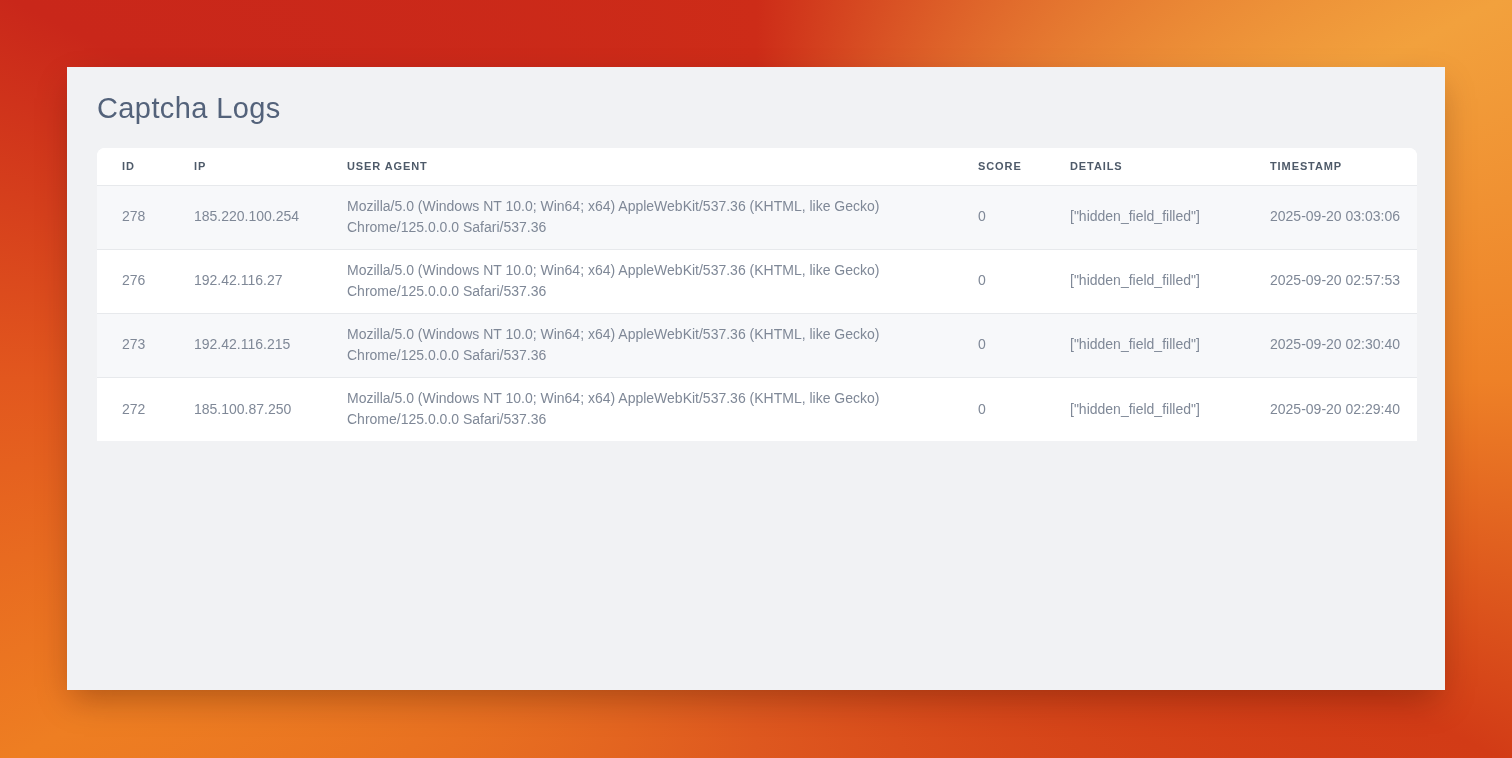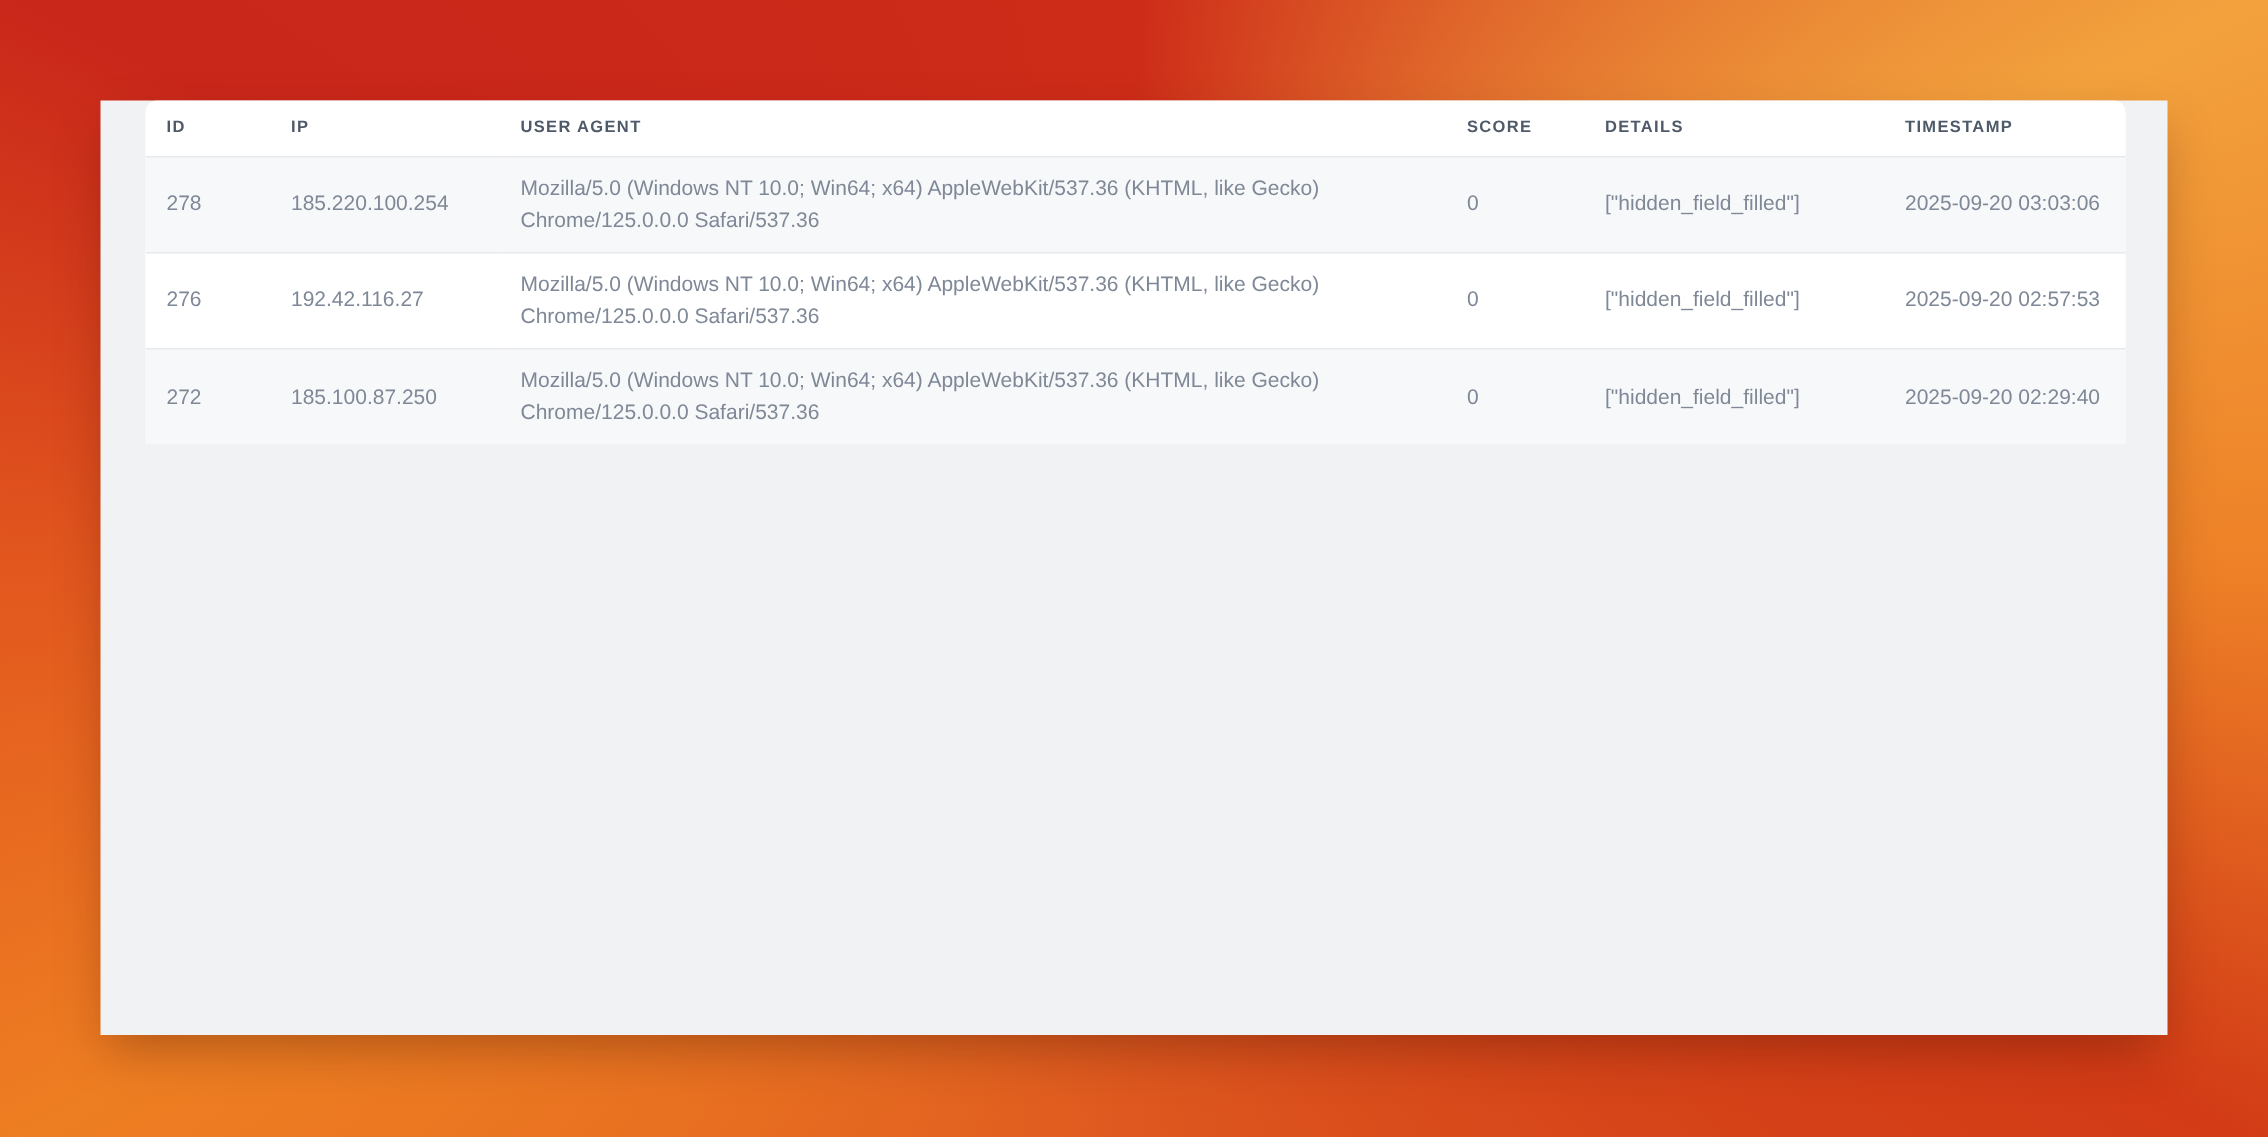--- a/index.html
+++ b/index.html
@@ -61,30 +61,31 @@
   }
   td {
     height: 64px;
     padding: 10px 16px;
     font-size: 14px;
     line-height: 21.5px;
     color: #7f8897;
     vertical-align: middle;
     word-wrap: break-word;
   }
-  th:first-child, td:first-child { padding-left: 14px; }
+  th:first-child, td:first-child { padding-left: 25px; }
   tbody tr + tr td { border-top: 1px solid #e7e9ec; }
   tbody tr:nth-child(odd) { background: #f7f8fa; }
   tbody tr:nth-child(even) { background: #ffffff; }
 </style>
 </head>
 <body>
 
 <div class="page-bg">
   <div class="card">
+    <h1 class="title">Captcha Logs</h1>
     <div class="table-wrap">
       <table>
         <colgroup>
           <col style="width:81px">
           <col style="width:153px">
           <col style="width:631px">
           <col style="width:92px">
           <col style="width:200px">
           <col style="width:163px">
         </colgroup>
@@ -109,20 +110,28 @@
   </tr>
             <tr class="log-row">
     <td>276</td>
     <td>192.42.116.27</td>
     <td>Mozilla/5.0 (Windows NT 10.0; Win64; x64) AppleWebKit/537.36 (KHTML, like Gecko) Chrome/125.0.0.0 Safari/537.36</td>
     <td>0</td>
     <td>["hidden_field_filled"]</td>
     <td>2025-09-20 02:57:53</td>
   </tr>
             <tr class="log-row">
+    <td>273</td>
+    <td>192.42.116.215</td>
+    <td>Mozilla/5.0 (Windows NT 10.0; Win64; x64) AppleWebKit/537.36 (KHTML, like Gecko) Chrome/125.0.0.0 Safari/537.36</td>
+    <td>0</td>
+    <td>["hidden_field_filled"]</td>
+    <td>2025-09-20 02:30:40</td>
+  </tr>
+            <tr class="log-row">
     <td>272</td>
     <td>185.100.87.250</td>
     <td>Mozilla/5.0 (Windows NT 10.0; Win64; x64) AppleWebKit/537.36 (KHTML, like Gecko) Chrome/125.0.0.0 Safari/537.36</td>
     <td>0</td>
     <td>["hidden_field_filled"]</td>
     <td>2025-09-20 02:29:40</td>
   </tr>
           </tbody>
       </table>
     </div>

